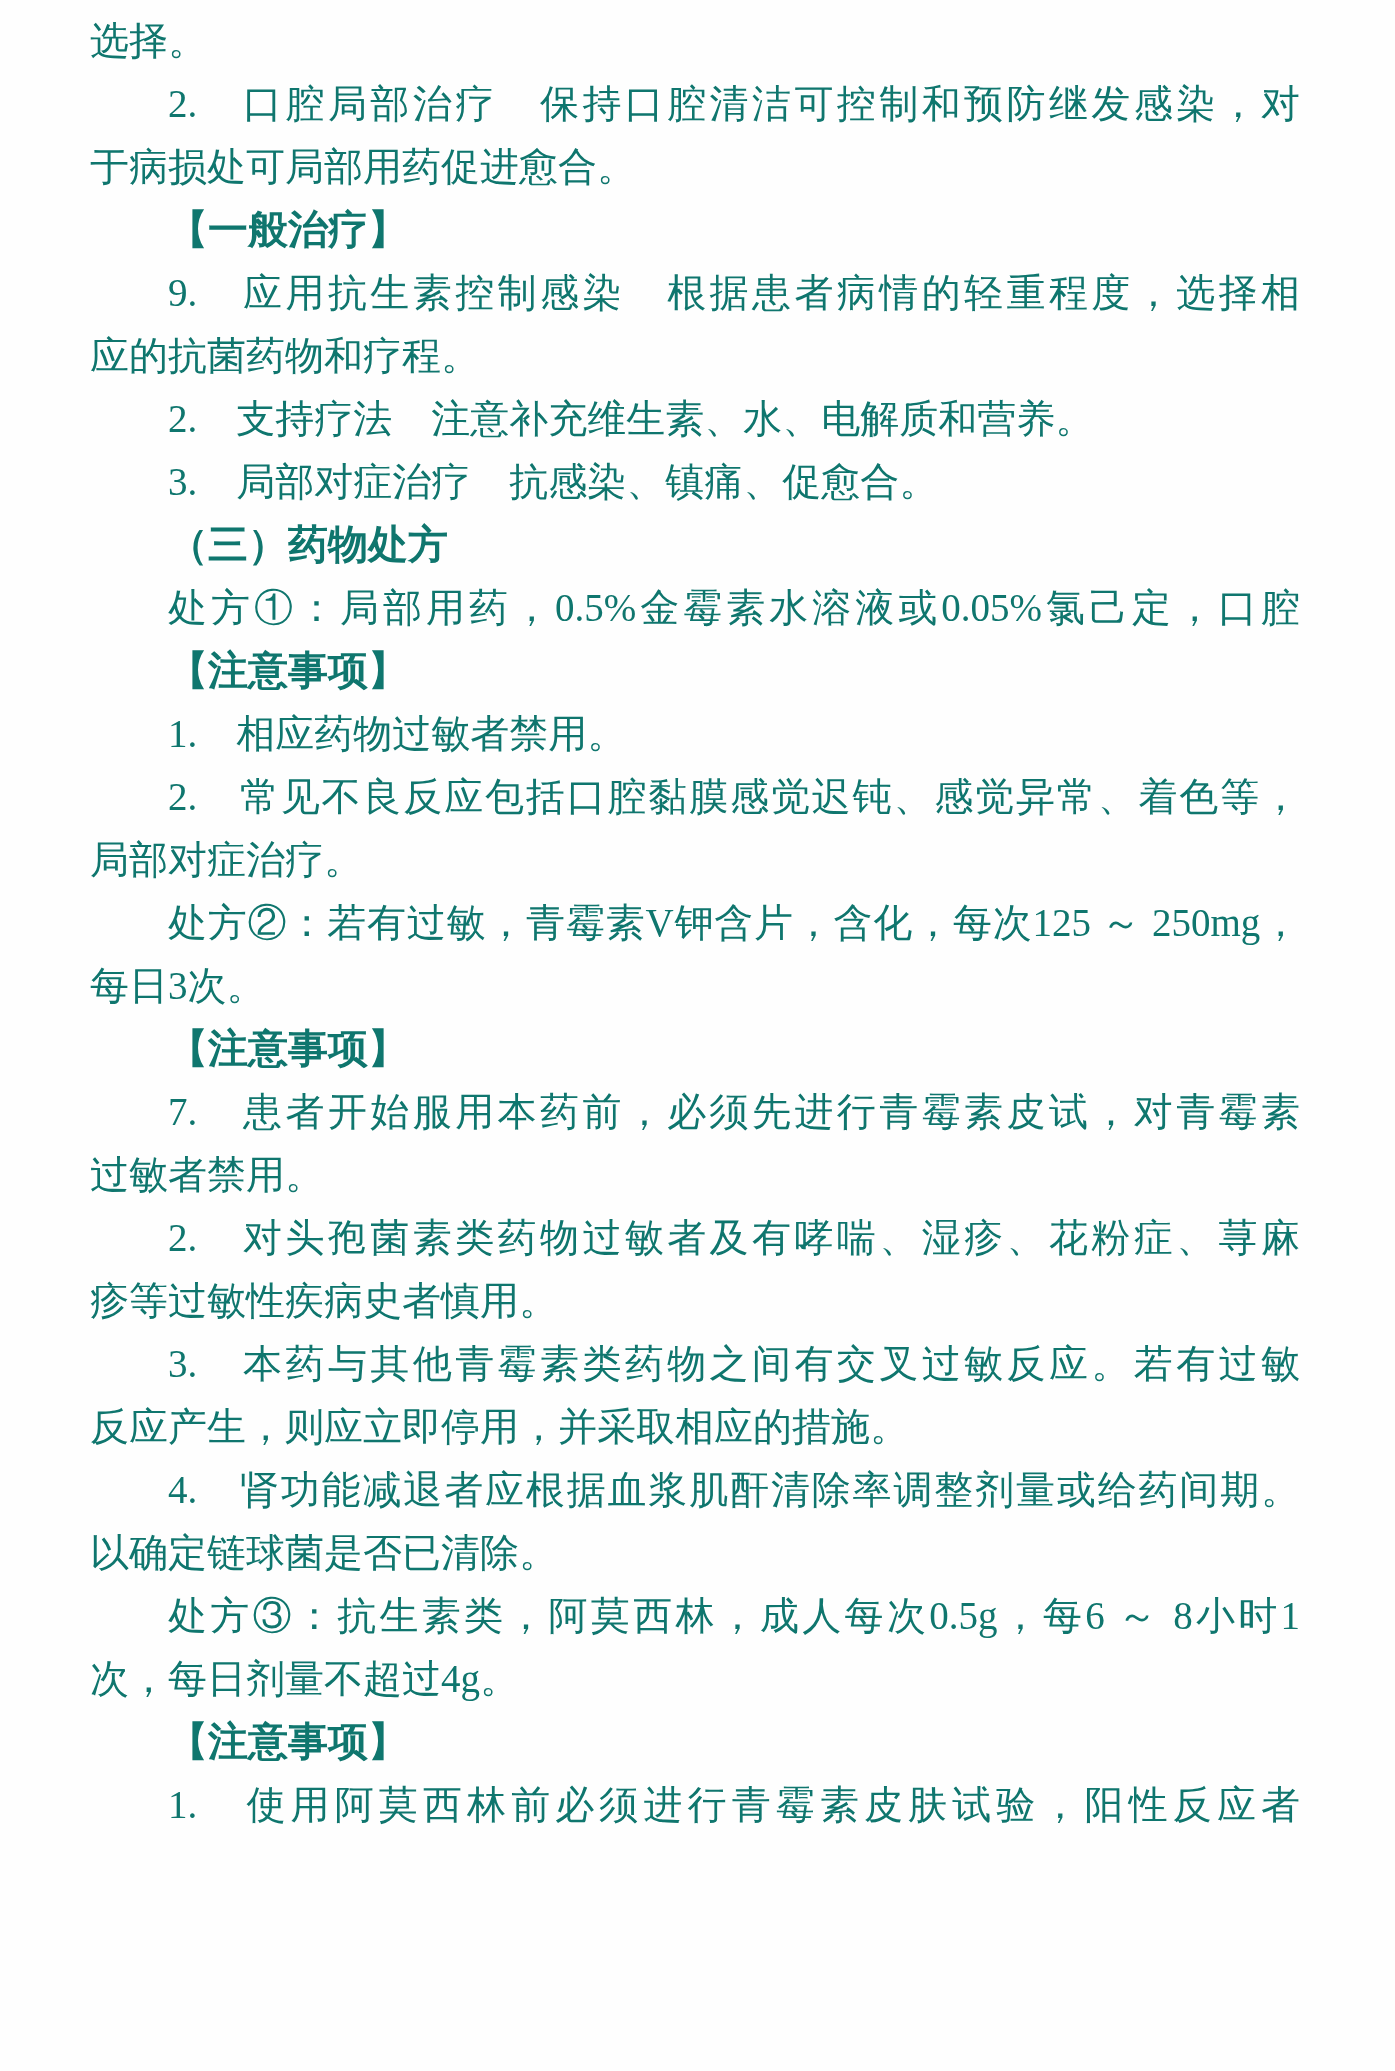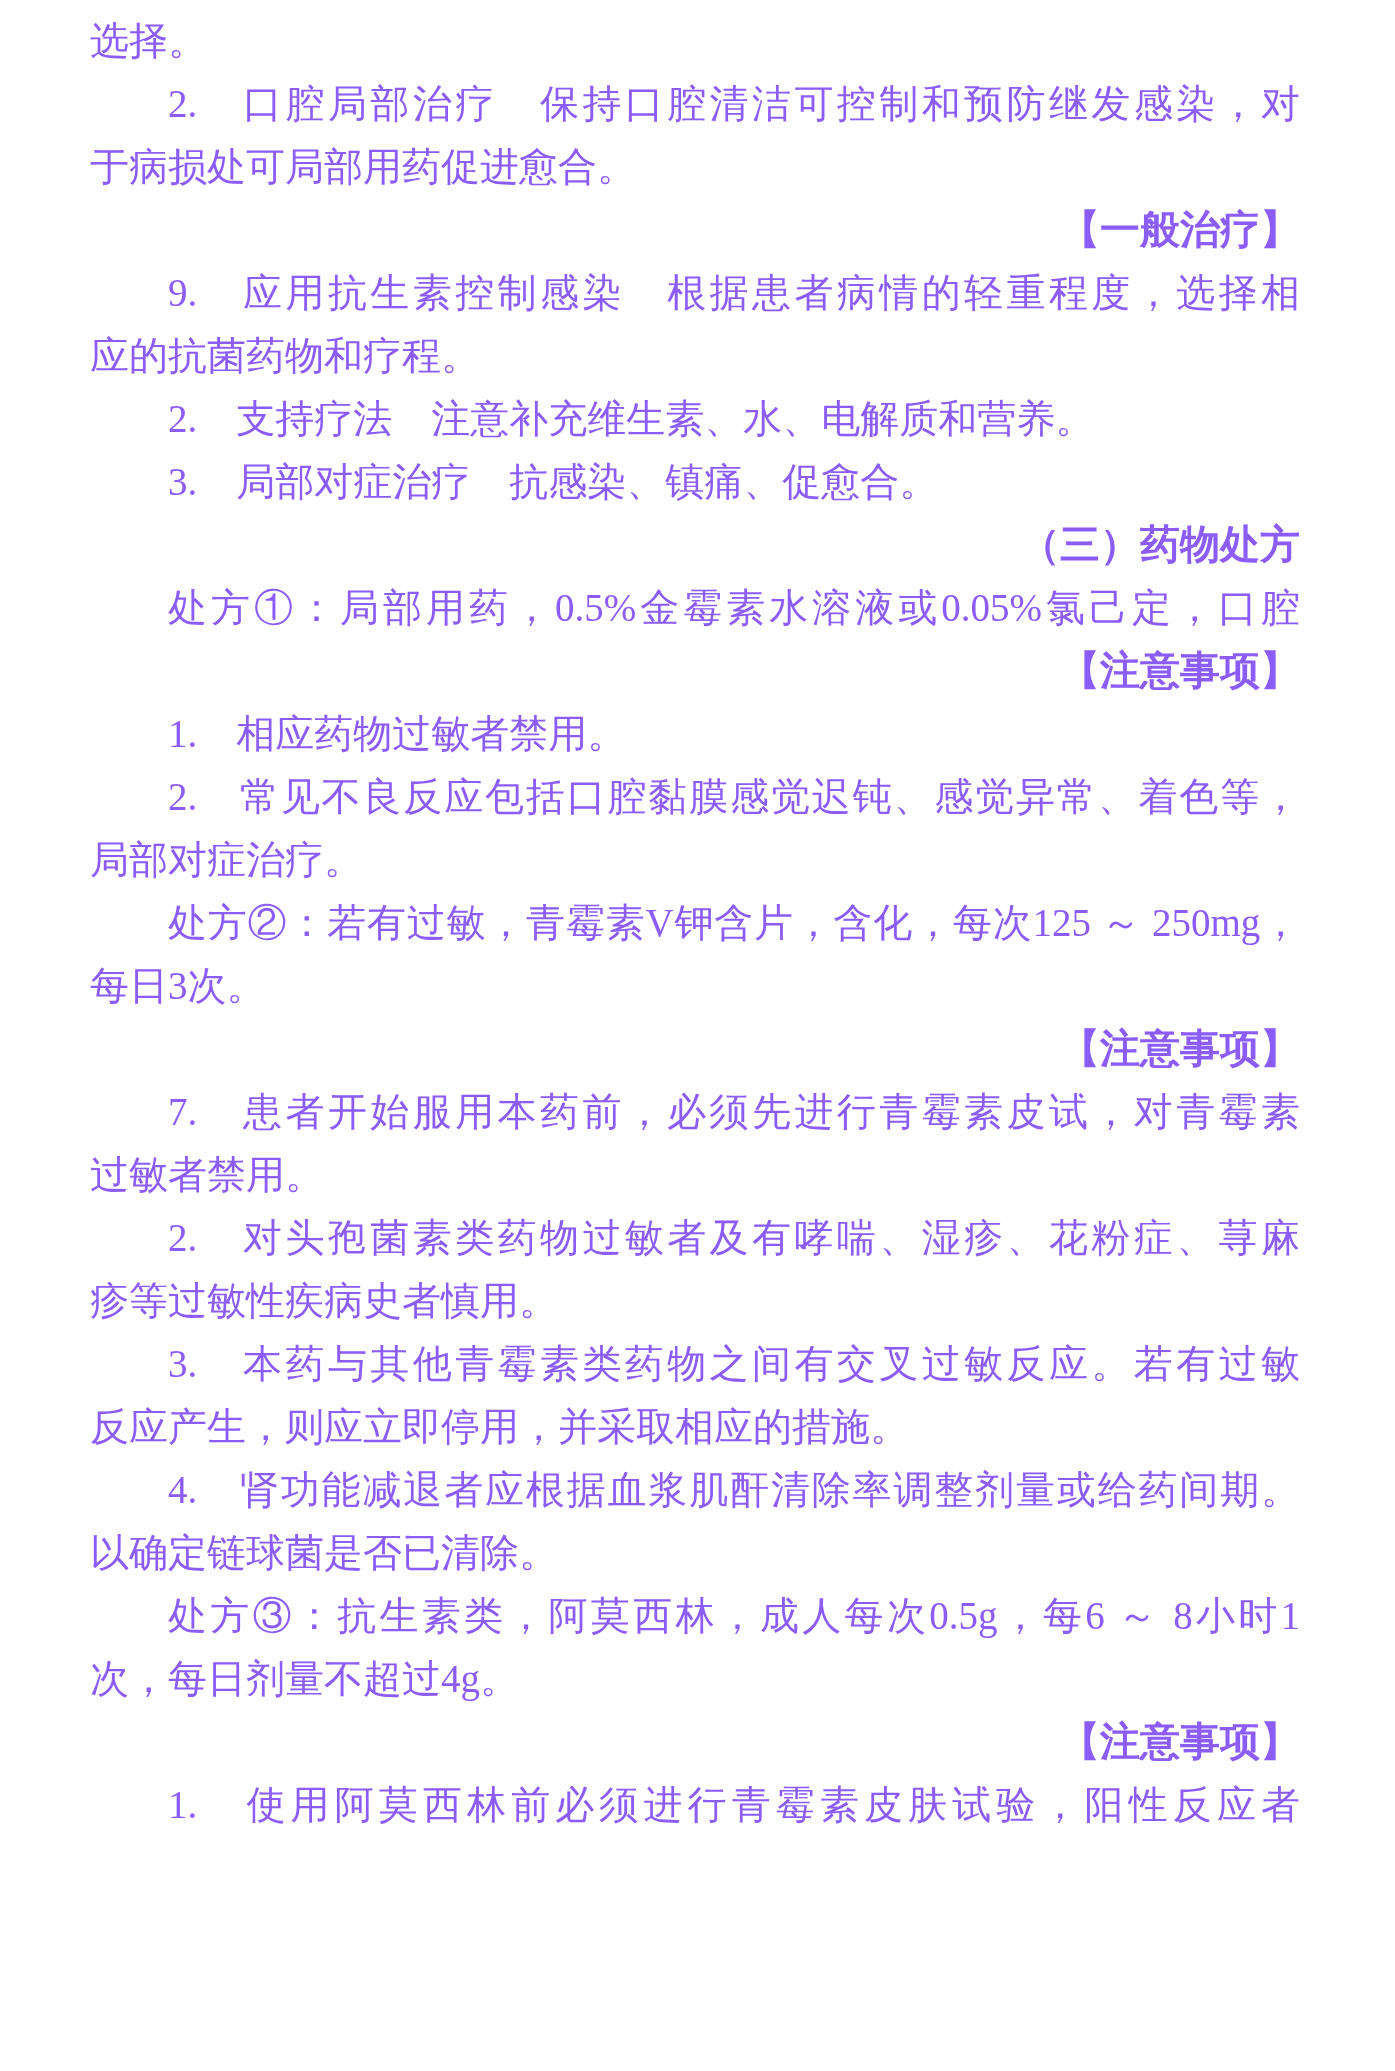--- a/index.html
+++ b/index.html
@@ -7,21 +7,21 @@
     padding: 0;
     background: #ffffff;
   }
   .page {
     position: relative;
     width: 1395px;
     height: 2071px;
     background: #fefefe;
     overflow: hidden;
     font-family: "Liberation Serif", "DejaVu Serif", serif;
-    color: #8b5cf6;
+    color: #0f766e;
   }
   .textblock {
     position: absolute;
     left: 90px;
     top: 9px;
     width: 1210px;
   }
   .line {
     height: 63px;
     line-height: 63px;
@@ -33,21 +33,20 @@
     text-indent: 78px;
   }
   .line.justify {
     text-align: justify;
     text-align-last: justify;
   }
   .line.heading {
     font-family: "Liberation Sans", "DejaVu Sans", sans-serif;
     font-weight: 700;
     font-size: 40px;
-    text-align: right;
   }
 </style>
 </head>
 <body>
 
 <div class="page">
   <div class="textblock">
     <div class="line">选择。</div>
     <div class="line indent justify">2.　口腔局部治疗　保持口腔清洁可控制和预防继发感染，对</div>
     <div class="line">于病损处可局部用药促进愈合。</div>

